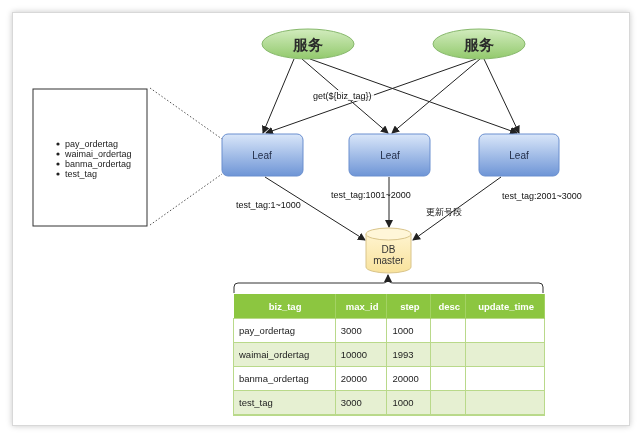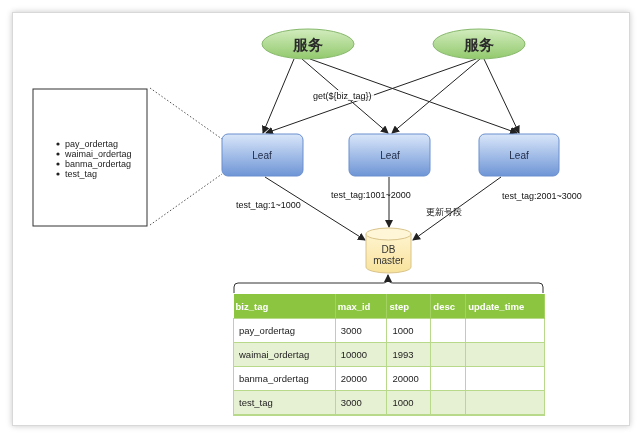--- a/index.html
+++ b/index.html
@@ -15,21 +15,21 @@
   .edge-label { font-size: 9px; fill: #111; }
   .db-label { font-size: 10px; fill: #333; }
   .list-text { font-size: 9px; fill: #222; }
 
   table.meta {
     position: absolute; left: 233px; top: 294px; width: 312px;
     border-collapse: collapse; font-size: 9.5px; color: #222;
     font-family: "Liberation Sans", sans-serif;
   }
   table.meta th {
-    background: #8cc640; color: #ffffff; font-weight: bold; text-align: left;
+    background: #8cc640; color: #ffffff; font-weight: bold; text-align: center;
     height: 24px; padding: 0 0 0 2px; border-right: 1px solid #a3d263;
   }
   table.meta td {
     height: 23px; padding: 0 0 0 5px; border: 1px solid #b9d98a;
   }
   table.meta tr.odd td { background: #ffffff; }
   table.meta tr.even td { background: #e6f0d2; }
   table.meta tr.last td { border-bottom: 2px solid #b9d98a; }
 </style>
 </head>

